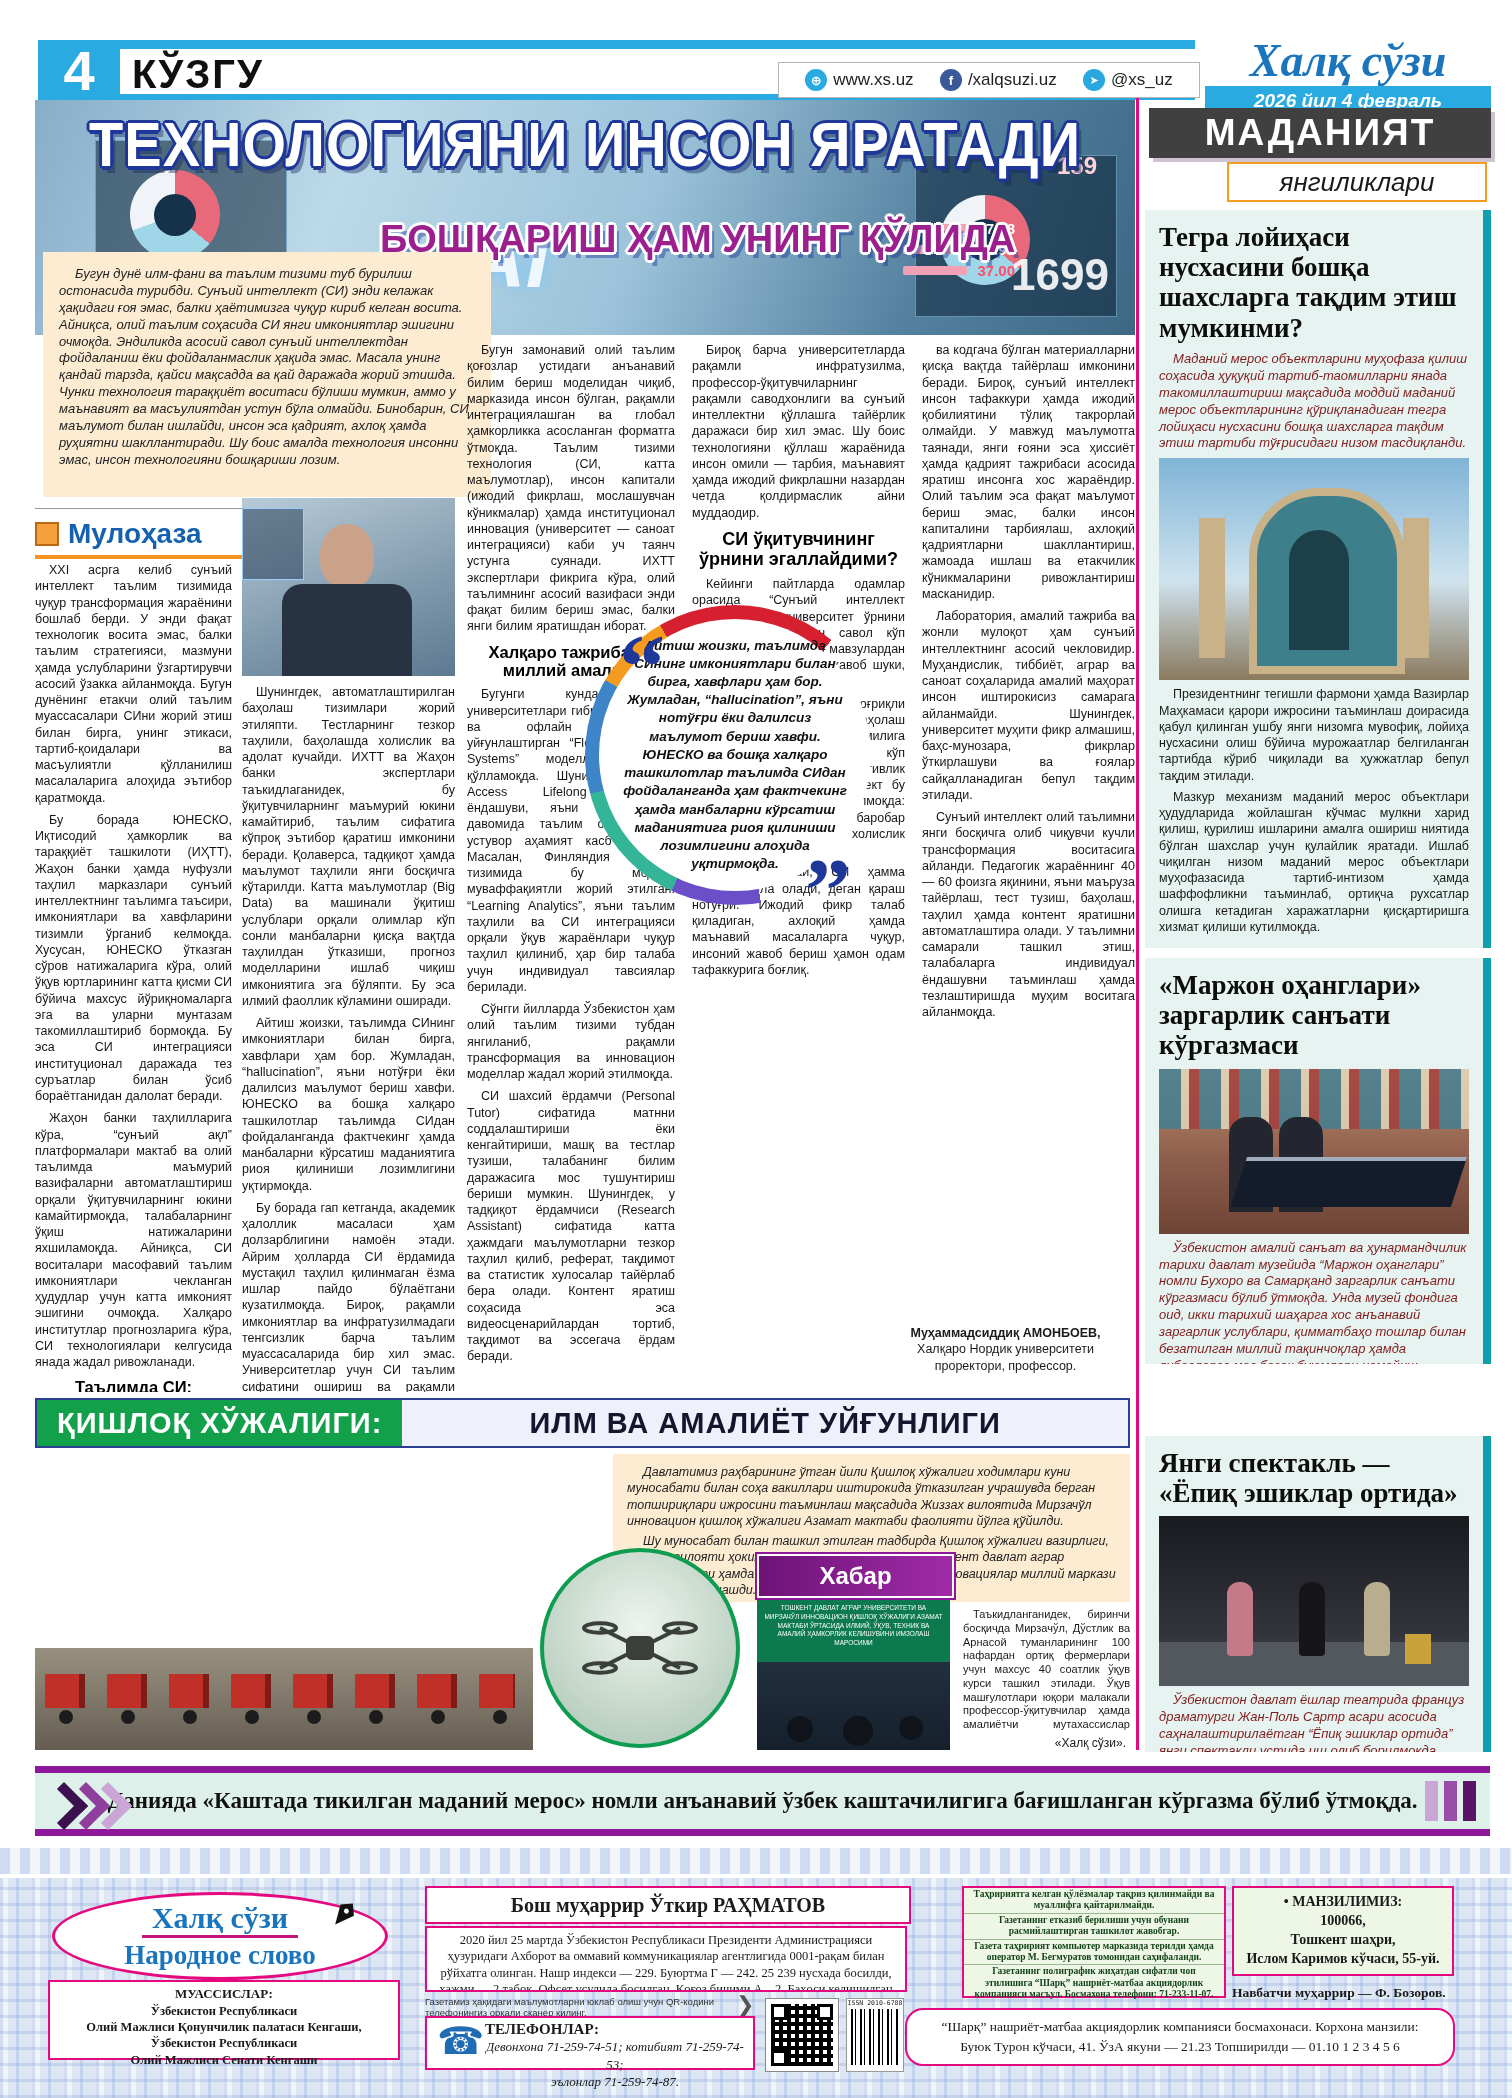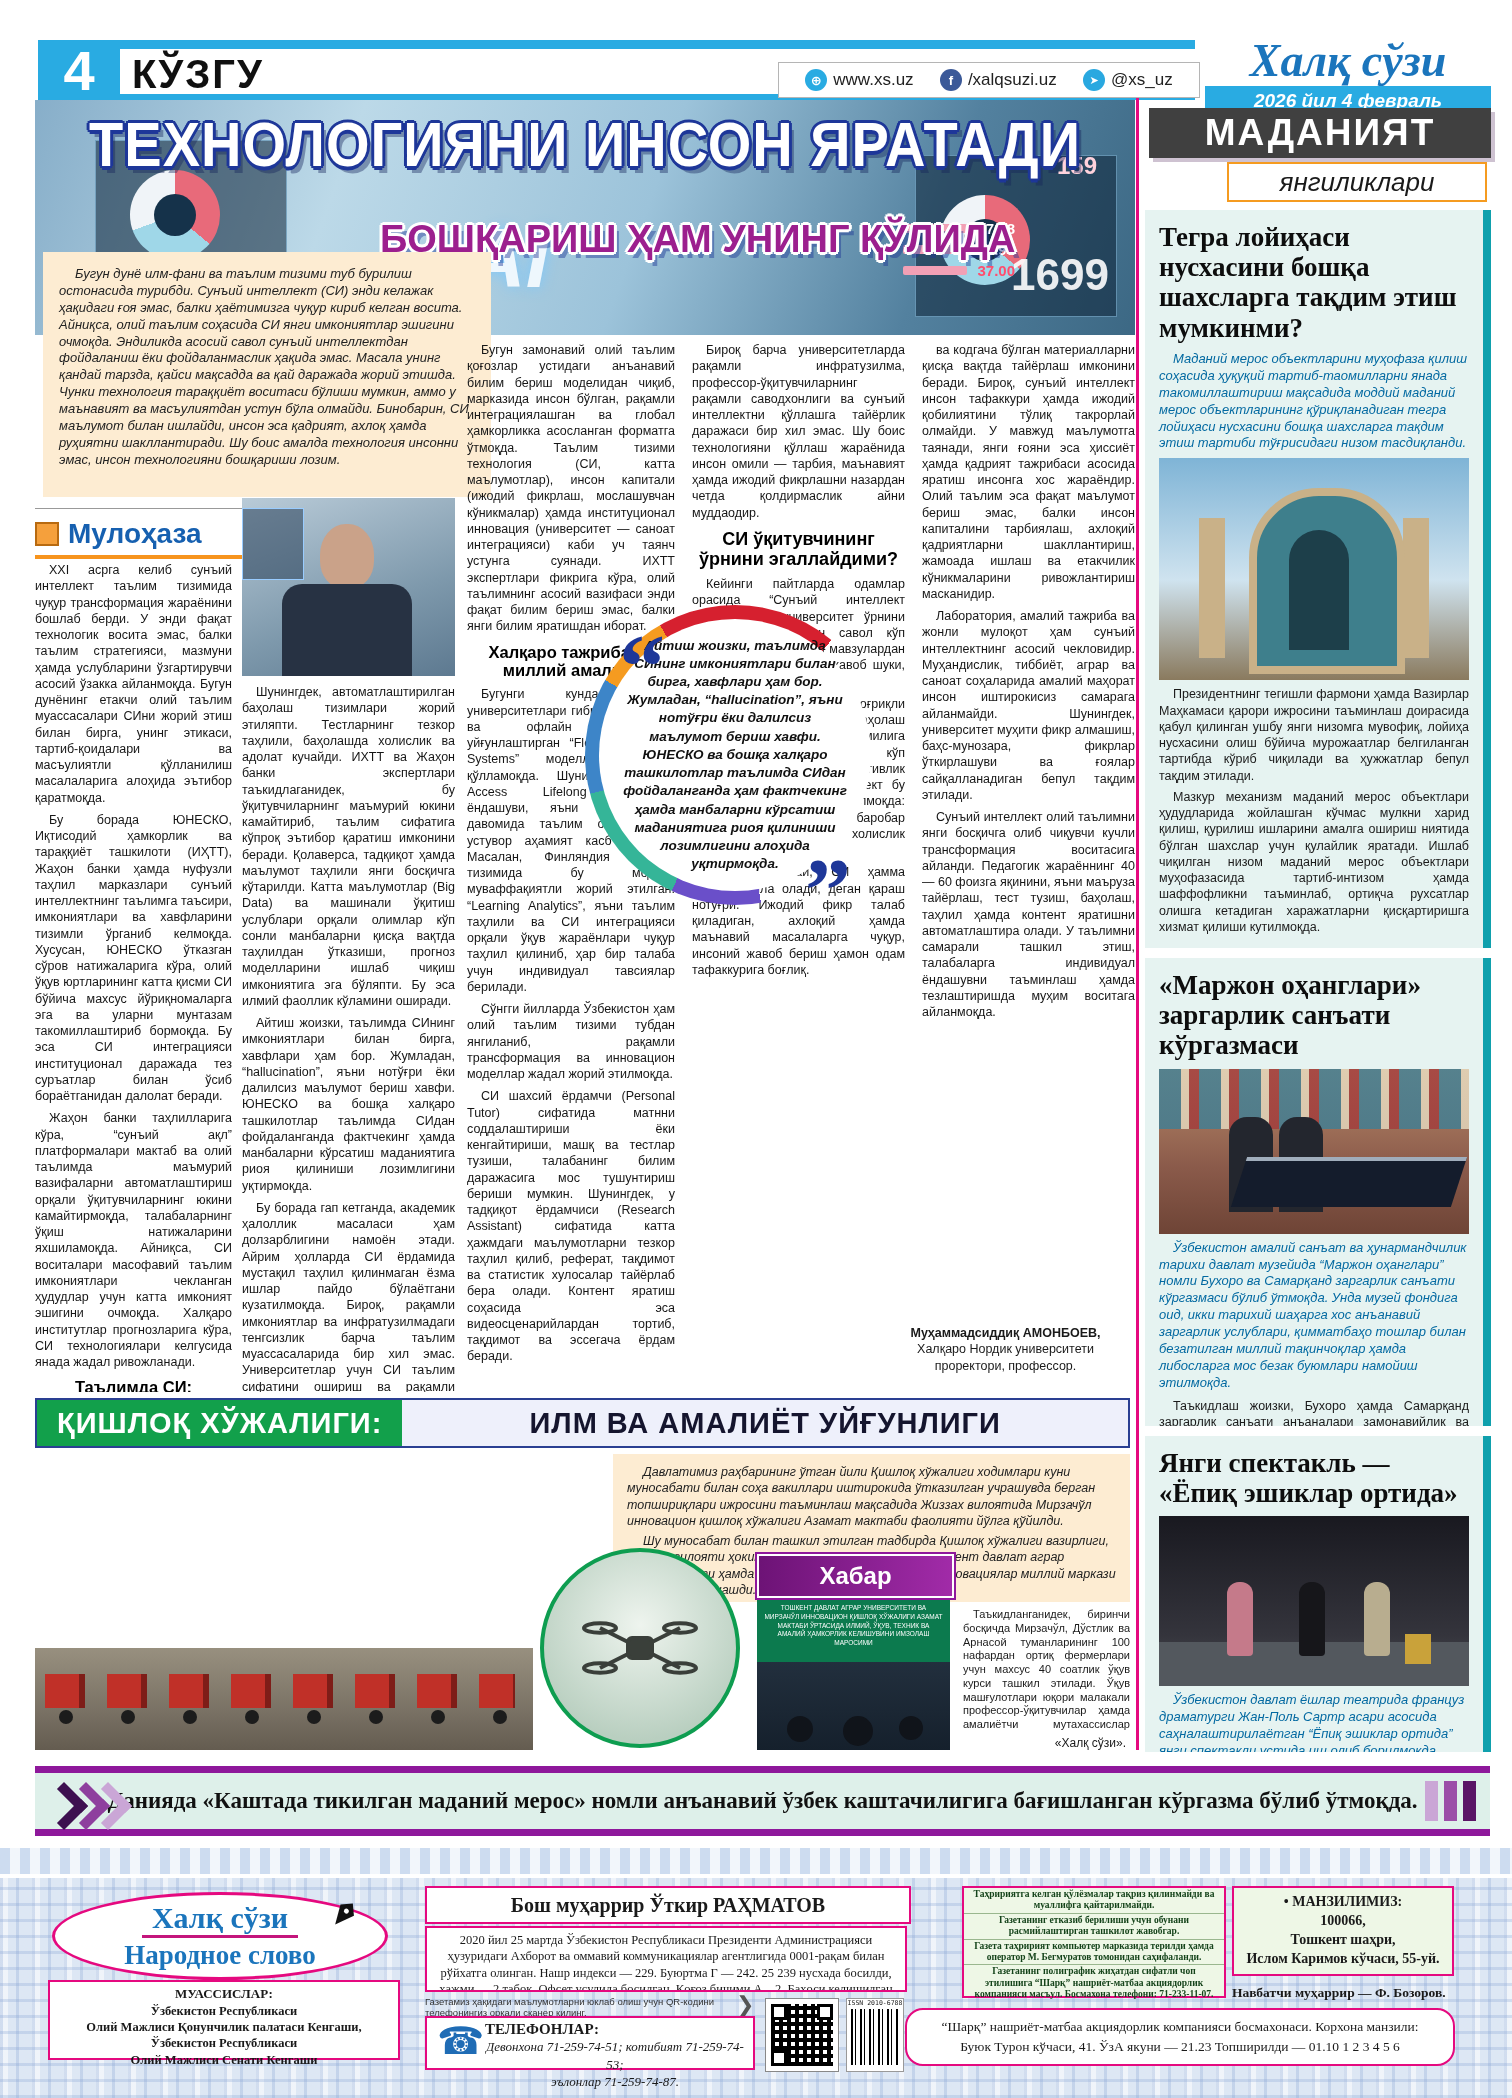--- a/index.html
+++ b/index.html
@@ -87,24 +87,24 @@
   
   .vrule{position:absolute;left:1136px;top:98px;width:3px;height:1652px;background:#e5097f;}
   .culture{position:absolute;left:1145px;top:98px;width:346px;height:1654px;}
   .cult-hdr{position:absolute;left:4px;top:10px;width:342px;height:50px;background:#404040;color:#fff;
             font-weight:bold;font-size:37px;letter-spacing:2px;display:flex;align-items:center;justify-content:center;
             box-shadow:4px 4px 0 rgba(60,10,70,.25);}
   .cult-sub{position:absolute;left:82px;top:64px;width:256px;height:36px;background:#fff;border:2px solid #f59b20;
             font-style:italic;font-size:26px;color:#1a1a1a;display:flex;align-items:center;justify-content:center;}
   .cult-art{position:absolute;left:0;width:346px;background:#e6f3f1;border-right:8px solid #0fa0ad;
             box-sizing:border-box;padding:12px 14px;overflow:hidden;}
-  .a1{top:112px;height:738px;} .a2{top:860px;height:468px;} .a3{top:1338px;height:316px;}
+  .a1{top:112px;height:738px;} .a2{top:860px;height:406px;} .a3{top:1338px;height:316px;}
   .cult-title{font-family:"Liberation Serif","DejaVu Serif",serif;font-weight:bold;font-size:27px;
               line-height:1.12;color:#0d0d0d;margin:0 0 8px;}
-  .cult-lead{font-style:italic;font-size:13px;line-height:1.3;color:#0369a1;margin:6px 0;text-indent:14px;}
+  .cult-lead{font-style:italic;font-size:13px;line-height:1.3;color:#7f1d1d;margin:0 0;text-indent:14px;}
   .cult-body{font-size:12.5px;line-height:1.3;text-align:justify;}
   .cult-body p{margin:0 0 5px;text-indent:14px;}
   .cult-photo{position:relative;width:100%;margin:6px 0;overflow:hidden;}
   .mosque{height:222px;background:linear-gradient(#7fb4d6 0%,#cfe3ef 55%,#8a7a5e 100%);}
   .mosque .portal{position:absolute;left:90px;top:30px;width:140px;height:170px;background:#3e7f8c;
                   border:8px solid #c9b188;border-radius:70px 70px 0 0;}
   .mosque .portal::after{content:"";position:absolute;left:32px;top:34px;width:60px;height:120px;background:#1d3f4a;border-radius:30px 30px 0 0;}
   .mosque .min{position:absolute;top:60px;width:26px;height:140px;background:#c9b188;}
   .mn1{left:40px;} .mn2{right:40px;}
   .jewel{height:165px;background:linear-gradient(#b98a6a 0%,#8a5a4a 60%,#6e4436 100%);}

